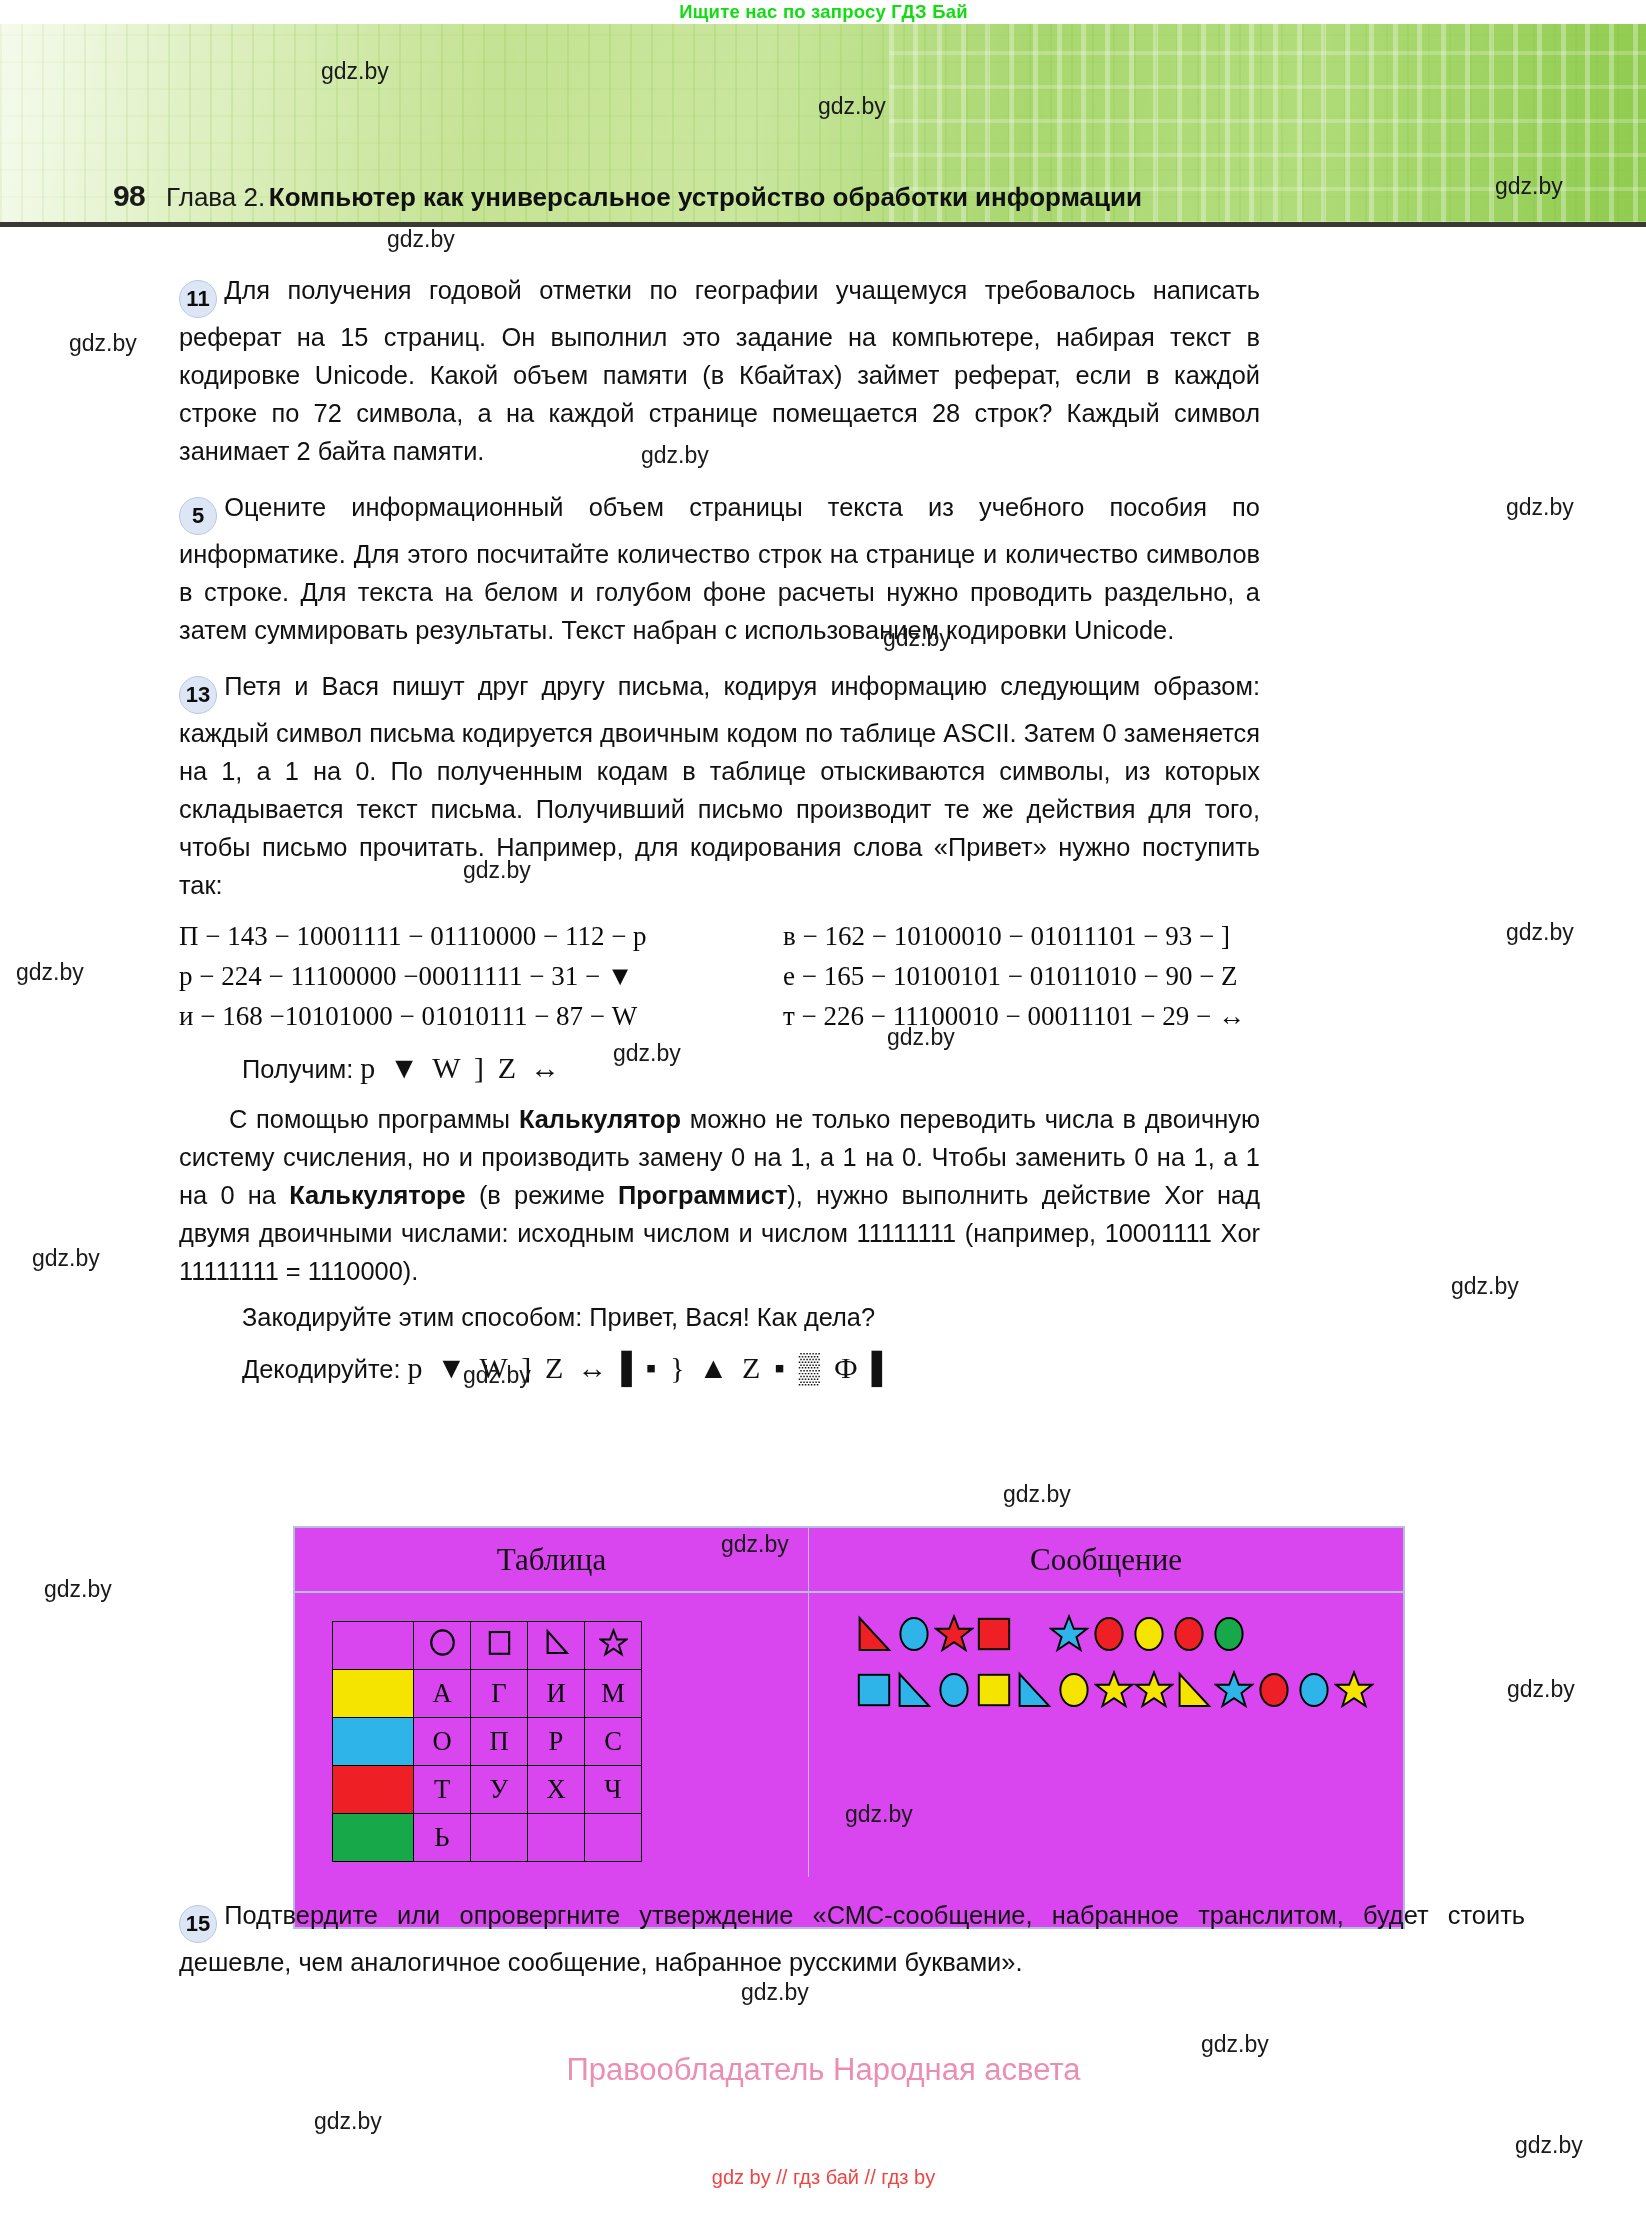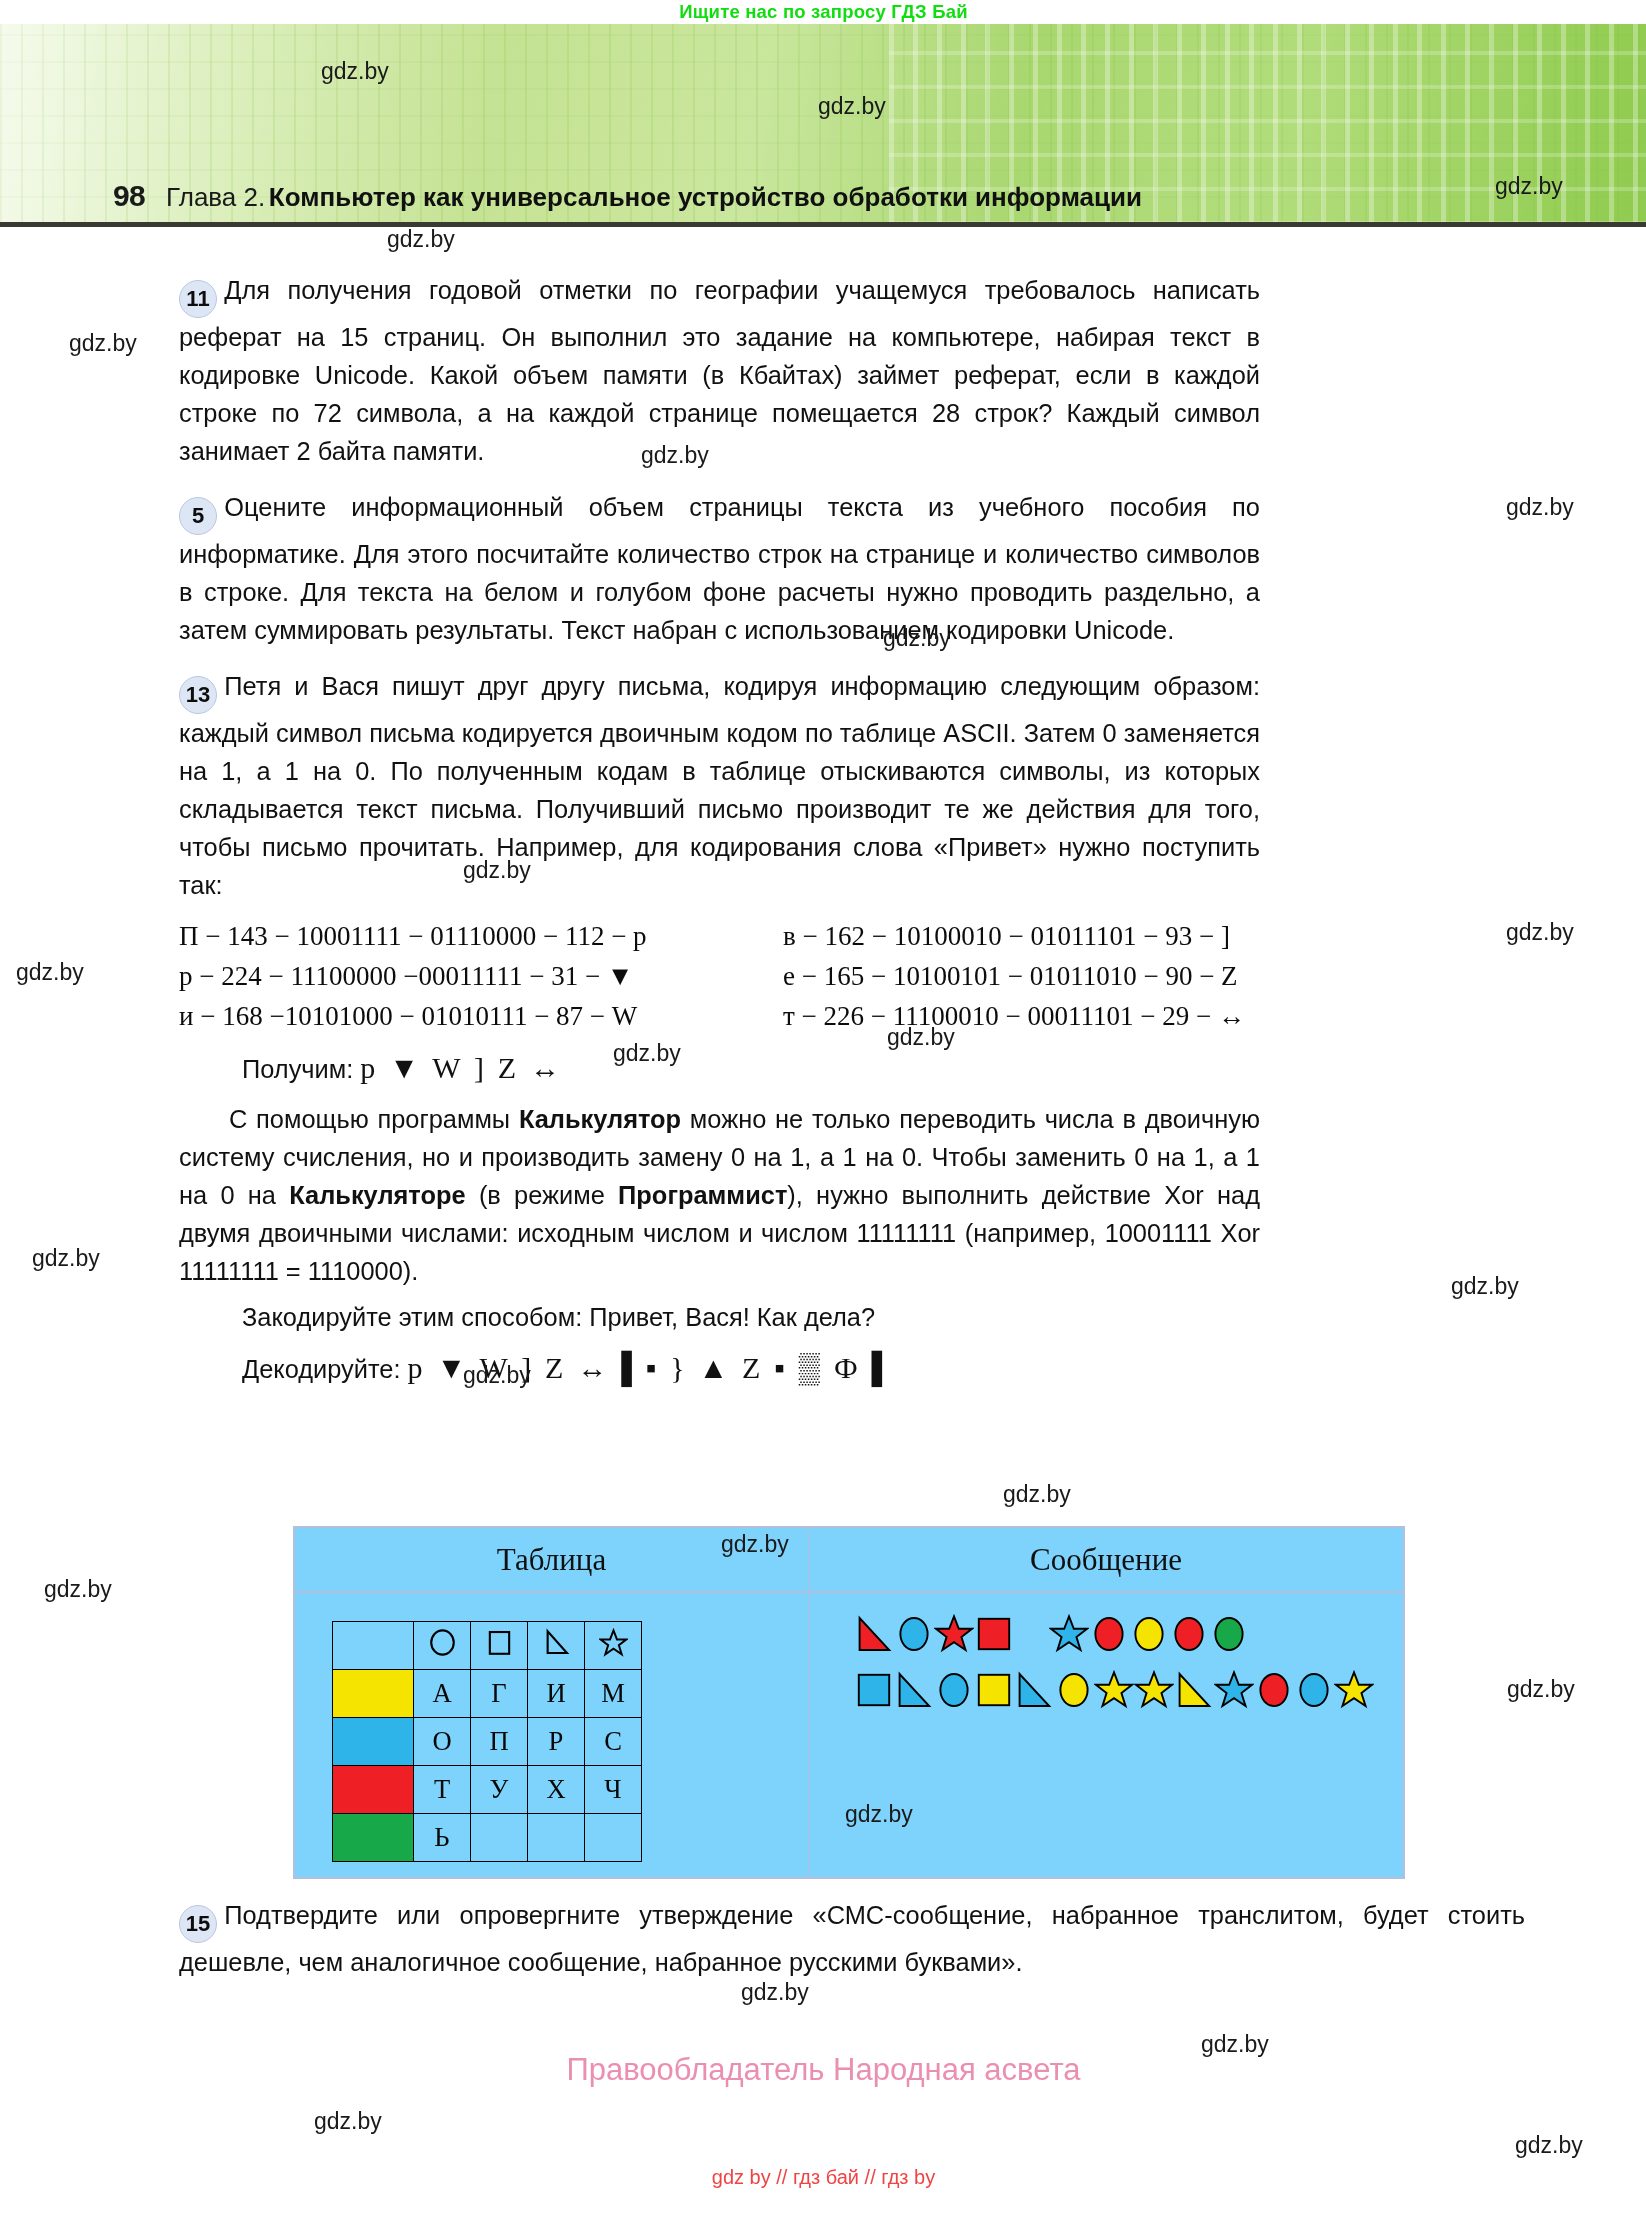--- a/index.html
+++ b/index.html
@@ -89,22 +89,22 @@
   .codecol.left{width:604px;}
   .serif{font-family:"Liberation Serif", serif;}
 
   .result-line{font-size:25.4px;line-height:42px;color:#111;}
   .result-line .serif{font-size:30px;letter-spacing:3.2px;}
 
   .b{font-weight:bold;}
 
   
   .figbox{
-    position:absolute;left:293px;top:1526px;width:1112px;height:353px;
-    border:2.4px solid #b6bedd;background:#7dd3fc;box-sizing:border-box;
+    position:absolute;left:293px;top:1526px;width:1112px;height:403px;
+    border:2.4px solid #b6bedd;background:#d946ef;box-sizing:border-box;
   }
   .fig-head{
     display:flex;height:63px;border-bottom:2.4px solid #b6bedd;
   }
   .fig-head .cell{
     display:flex;align-items:center;justify-content:center;
     font-family:"Liberation Serif", serif;font-size:31px;color:#101010;
   }
   .fig-head .cell.left{width:513px;border-right:1.6px solid #b6bedd;}
   .fig-head .cell.right{flex:1;}

